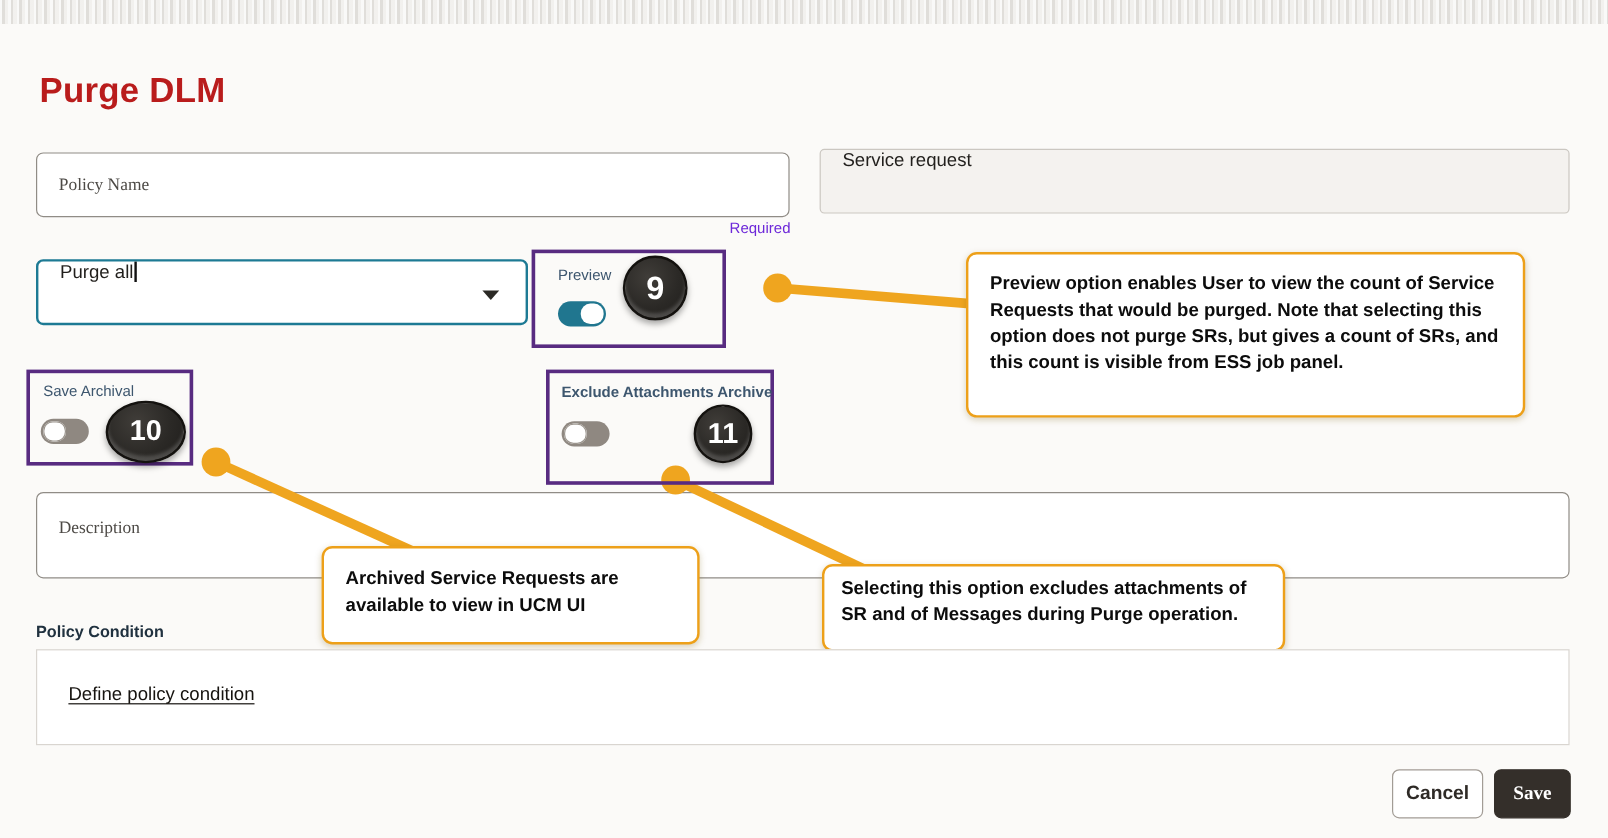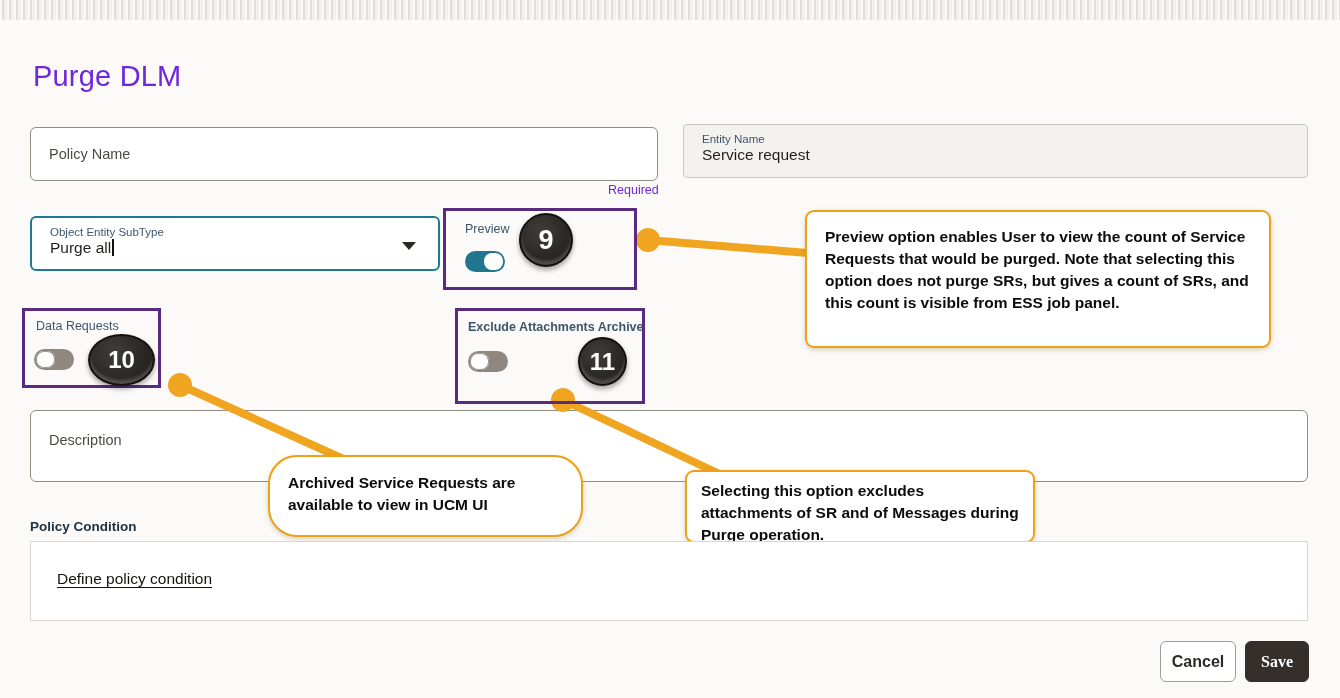--- a/index.html
+++ b/index.html
@@ -8,50 +8,50 @@
 
   .top-band {
     position:absolute; left:0; top:0; width:1340px; height:20px;
     background:#e9e7e3;
     background-image:repeating-linear-gradient(90deg,
       rgba(255,255,255,.75) 0 2px, rgba(0,0,0,0.04) 2px 4px, rgba(255,255,255,.4) 4px 7px);
   }
 
   .page-title {
     position:absolute; left:33px; top:60px;
-    font-size:29px; font-weight:400; color:#6d28d9; letter-spacing:.2px;
+    font-size:29px; font-weight:700; color:#b91c1c; letter-spacing:.2px;
   }
 
   
   .field {
     position:absolute; background:#fff; border:1px solid #908c86; border-radius:6px;
   }
   .field .inner-label {
     display:block; font-size:11.5px; color:#3d566e; margin:8px 0 1px 18px;
   }
   .field .inner-value {
     display:block; font-size:15.5px; color:#211f1c; margin:0 0 0 18px;
   }
-  .placeholder-text { font-size:14.5px; color:#4d4a46; }
+  .placeholder-text { font-size:14.5px; color:#4d4a46;font-family:Liberation Serif, serif; }
 
   .policy-name { left:30px; top:127px; width:628px; height:54px; display:flex; align-items:center; padding-left:18px; }
   .required-hint { position:absolute; top:183px; left:608px; width:50px; text-align:right; font-size:12.5px; color:#6d28d9; }
 
   .entity-name { left:683px; top:124px; width:625px; height:54px; background:#f4f2ef; border:1px solid #cbc7c1; border-radius:4px; }
 
   .subtype { left:30px; top:216px; width:410px; height:55px; border:2px solid #1d7a94; }
   .subtype .caret { position:absolute; right:22px; top:24px; width:0; height:0;
     border-left:7px solid transparent; border-right:7px solid transparent; border-top:8px solid #2b2925; }
   .cursor-bar { display:inline-block; width:1.5px; height:17px; background:#111; vertical-align:-3px; margin-left:1px; animation:none; }
 
   .description { left:30px; top:410px; width:1278px; height:72px; padding:20px 0 0 18px; }
 
   
   .purple-box { position:absolute; border:3px solid #582b81; background:transparent; }
-  .pb-preview { left:443px; top:208px; width:194px; height:82px; }
+  .pb-preview { left:443px; top:208px; width:162px; height:82px; }
   .pb-archival { left:22px;  top:308px; width:139px; height:80px; }
   .pb-exclude { left:455px; top:308px; width:190px; height:96px;font-weight:bold; }
   .pb-label { position:absolute; font-size:12.5px; color:#3d566e; white-space:nowrap; }
 
   
   .toggle { position:absolute; width:40px; height:21px; border-radius:11px; }
   .toggle.on  { background:#20768f; }
   .toggle.off { background:#8f8881; }
   .toggle .knob { position:absolute; top:2px; width:19px; height:17px; background:#fff; border-radius:8px; }
   .toggle.on  .knob { right:2px; }
@@ -72,22 +72,22 @@
   
   .connectors { position:absolute; left:0; top:0; width:1340px; height:698px; pointer-events:none; }
 
   
   .callout {
     position:absolute; background:#fff; border:2.5px solid #eda019; border-radius:9px;
     box-shadow:0 2px 5px rgba(120,90,10,.25);
     font-size:15.5px; line-height:1.42; color:#0c0c0c; padding:12px 16px;font-weight:bold;
   }
   .callout-preview  { left:805px; top:210px; width:466px; height:138px; padding:14px 18px; }
-  .callout-archival { left:268px; top:455px; width:315px; height:82px; padding:15px 18px;border-radius:29px; }
-  .callout-exclude  { left:685px; top:470px; width:350px; height:73px; padding:8px 14px; }
+  .callout-archival { left:268px; top:455px; width:315px; height:82px; padding:15px 18px; }
+  .callout-exclude  { left:685px; top:470px; width:386px; height:73px; padding:8px 14px; }
 
   
   .pc-heading { position:absolute; left:30px; top:519px; font-size:13.5px; font-weight:700; color:#20313f; }
   .pc-box { position:absolute; left:30px; top:541px; width:1278px; height:80px;
             background:#fff; border:1px solid #d9d5d0; }
   .pc-link { position:absolute; left:57px; top:570px; font-size:15.5px; color:#16130f;
              text-decoration:underline; text-underline-offset:3px; cursor:pointer; }
 
   
   .btn { position:absolute; top:641px; height:41px; border-radius:6px; font-size:16px; font-weight:700;
@@ -101,26 +101,24 @@
 <div class="top-band"></div>
 
 <h1 class="page-title">Purge DLM</h1>
 
 <div class="field policy-name">
   <span class="placeholder-text">Policy Name</span>
 </div>
 <div class="required-hint">Required</div>
 
 <div class="field entity-name">
-  <span class="inner-label">Entity Name</span>
   <span class="inner-value">Service request</span>
 </div>
 
 <div class="field subtype">
-  <span class="inner-label">Object Entity SubType</span>
   <span class="inner-value"><span>Purge all</span><span class="cursor-bar"></span></span>
   <span class="caret"></span>
 </div>
 
 <div class="field description">
   <span class="placeholder-text">Description</span>
 </div>
 
 <svg class="connectors">
   <line x1="648" y1="240" x2="808" y2="253" stroke="#efa51f" stroke-width="8"></line>
@@ -133,21 +131,21 @@
 
 <div class="purple-box pb-preview">
   <span class="pb-label" style="left:19px; top:11px;">Preview</span>
   <div class="toggle on" style="left:19px; top:40px;">
     <span class="knob"></span>
   </div>
 </div>
 <div class="badge badge-9">9</div>
 
 <div class="purple-box pb-archival">
-  <span class="pb-label" style="left:11px; top:8px;">Data Requests</span>
+  <span class="pb-label" style="left:11px; top:8px;">Save Archival</span>
   <div class="toggle off" style="left:9px; top:38px;">
     <span class="knob"></span>
   </div>
 </div>
 <div class="badge badge-10">10</div>
 
 <div class="purple-box pb-exclude">
   <span class="pb-label" style="left:10px; top:9px;">Exclude Attachments Archive</span>
   <div class="toggle off" style="left:10px; top:40px;">
     <span class="knob"></span>

